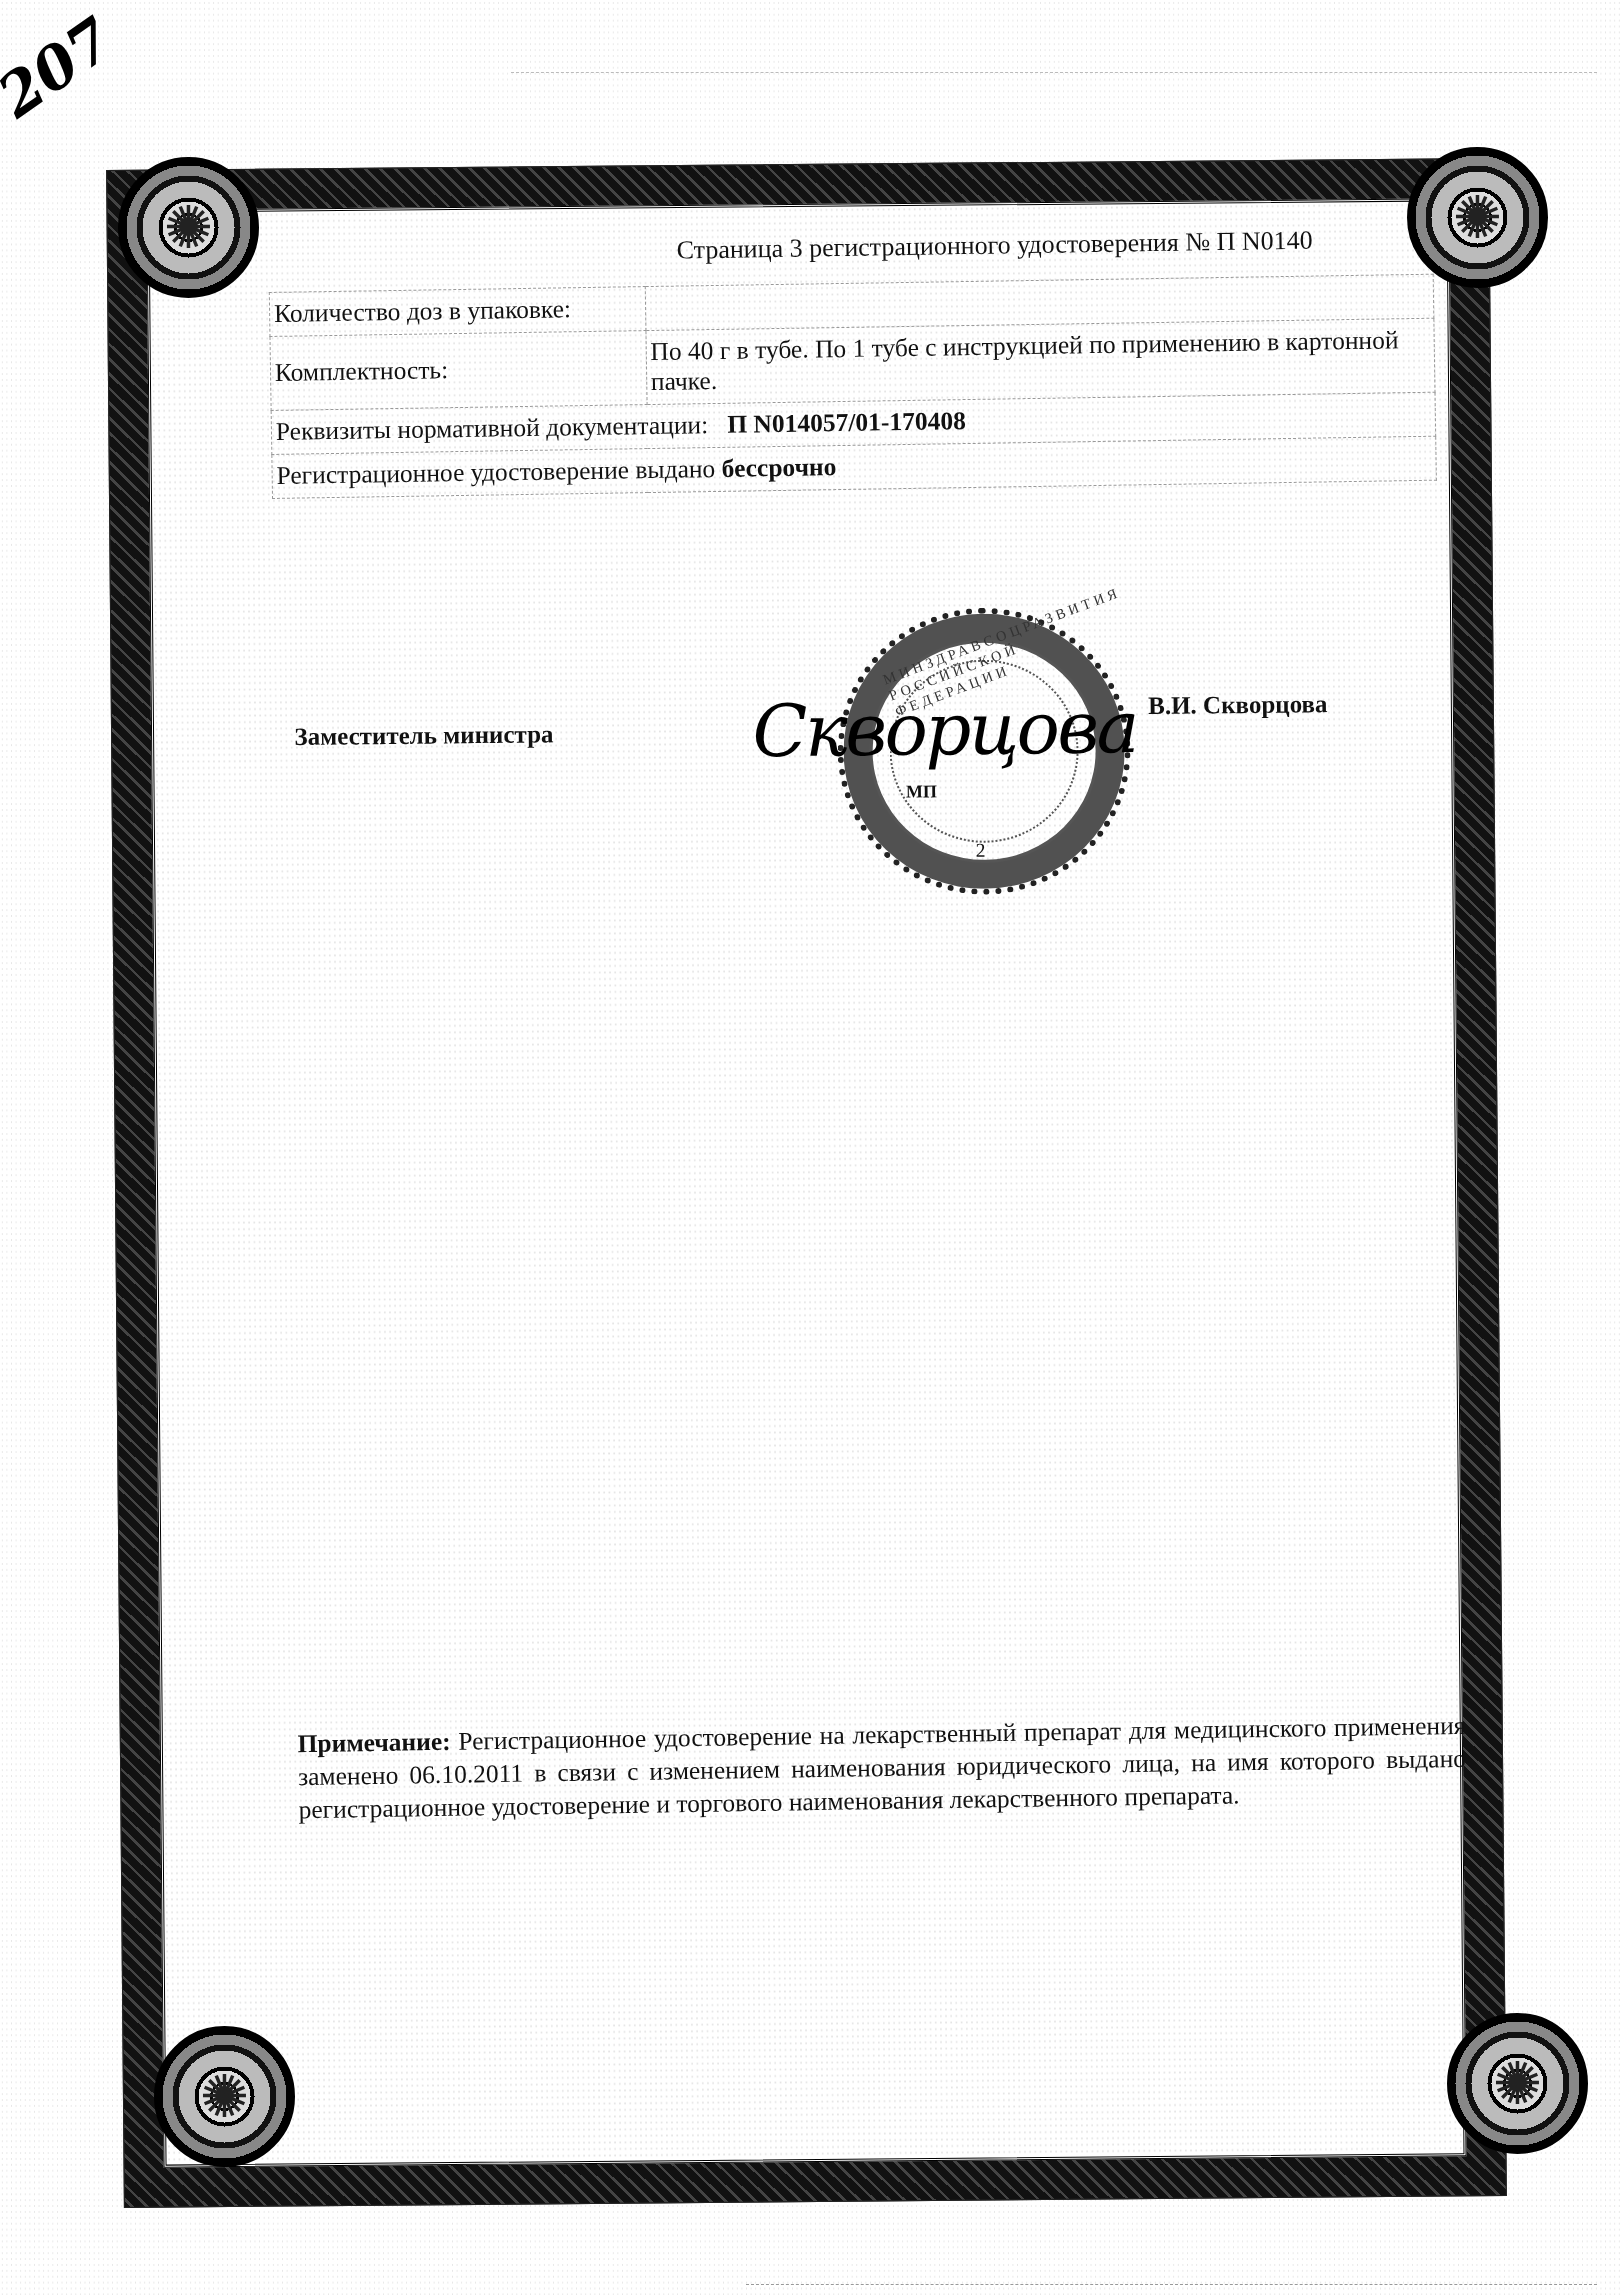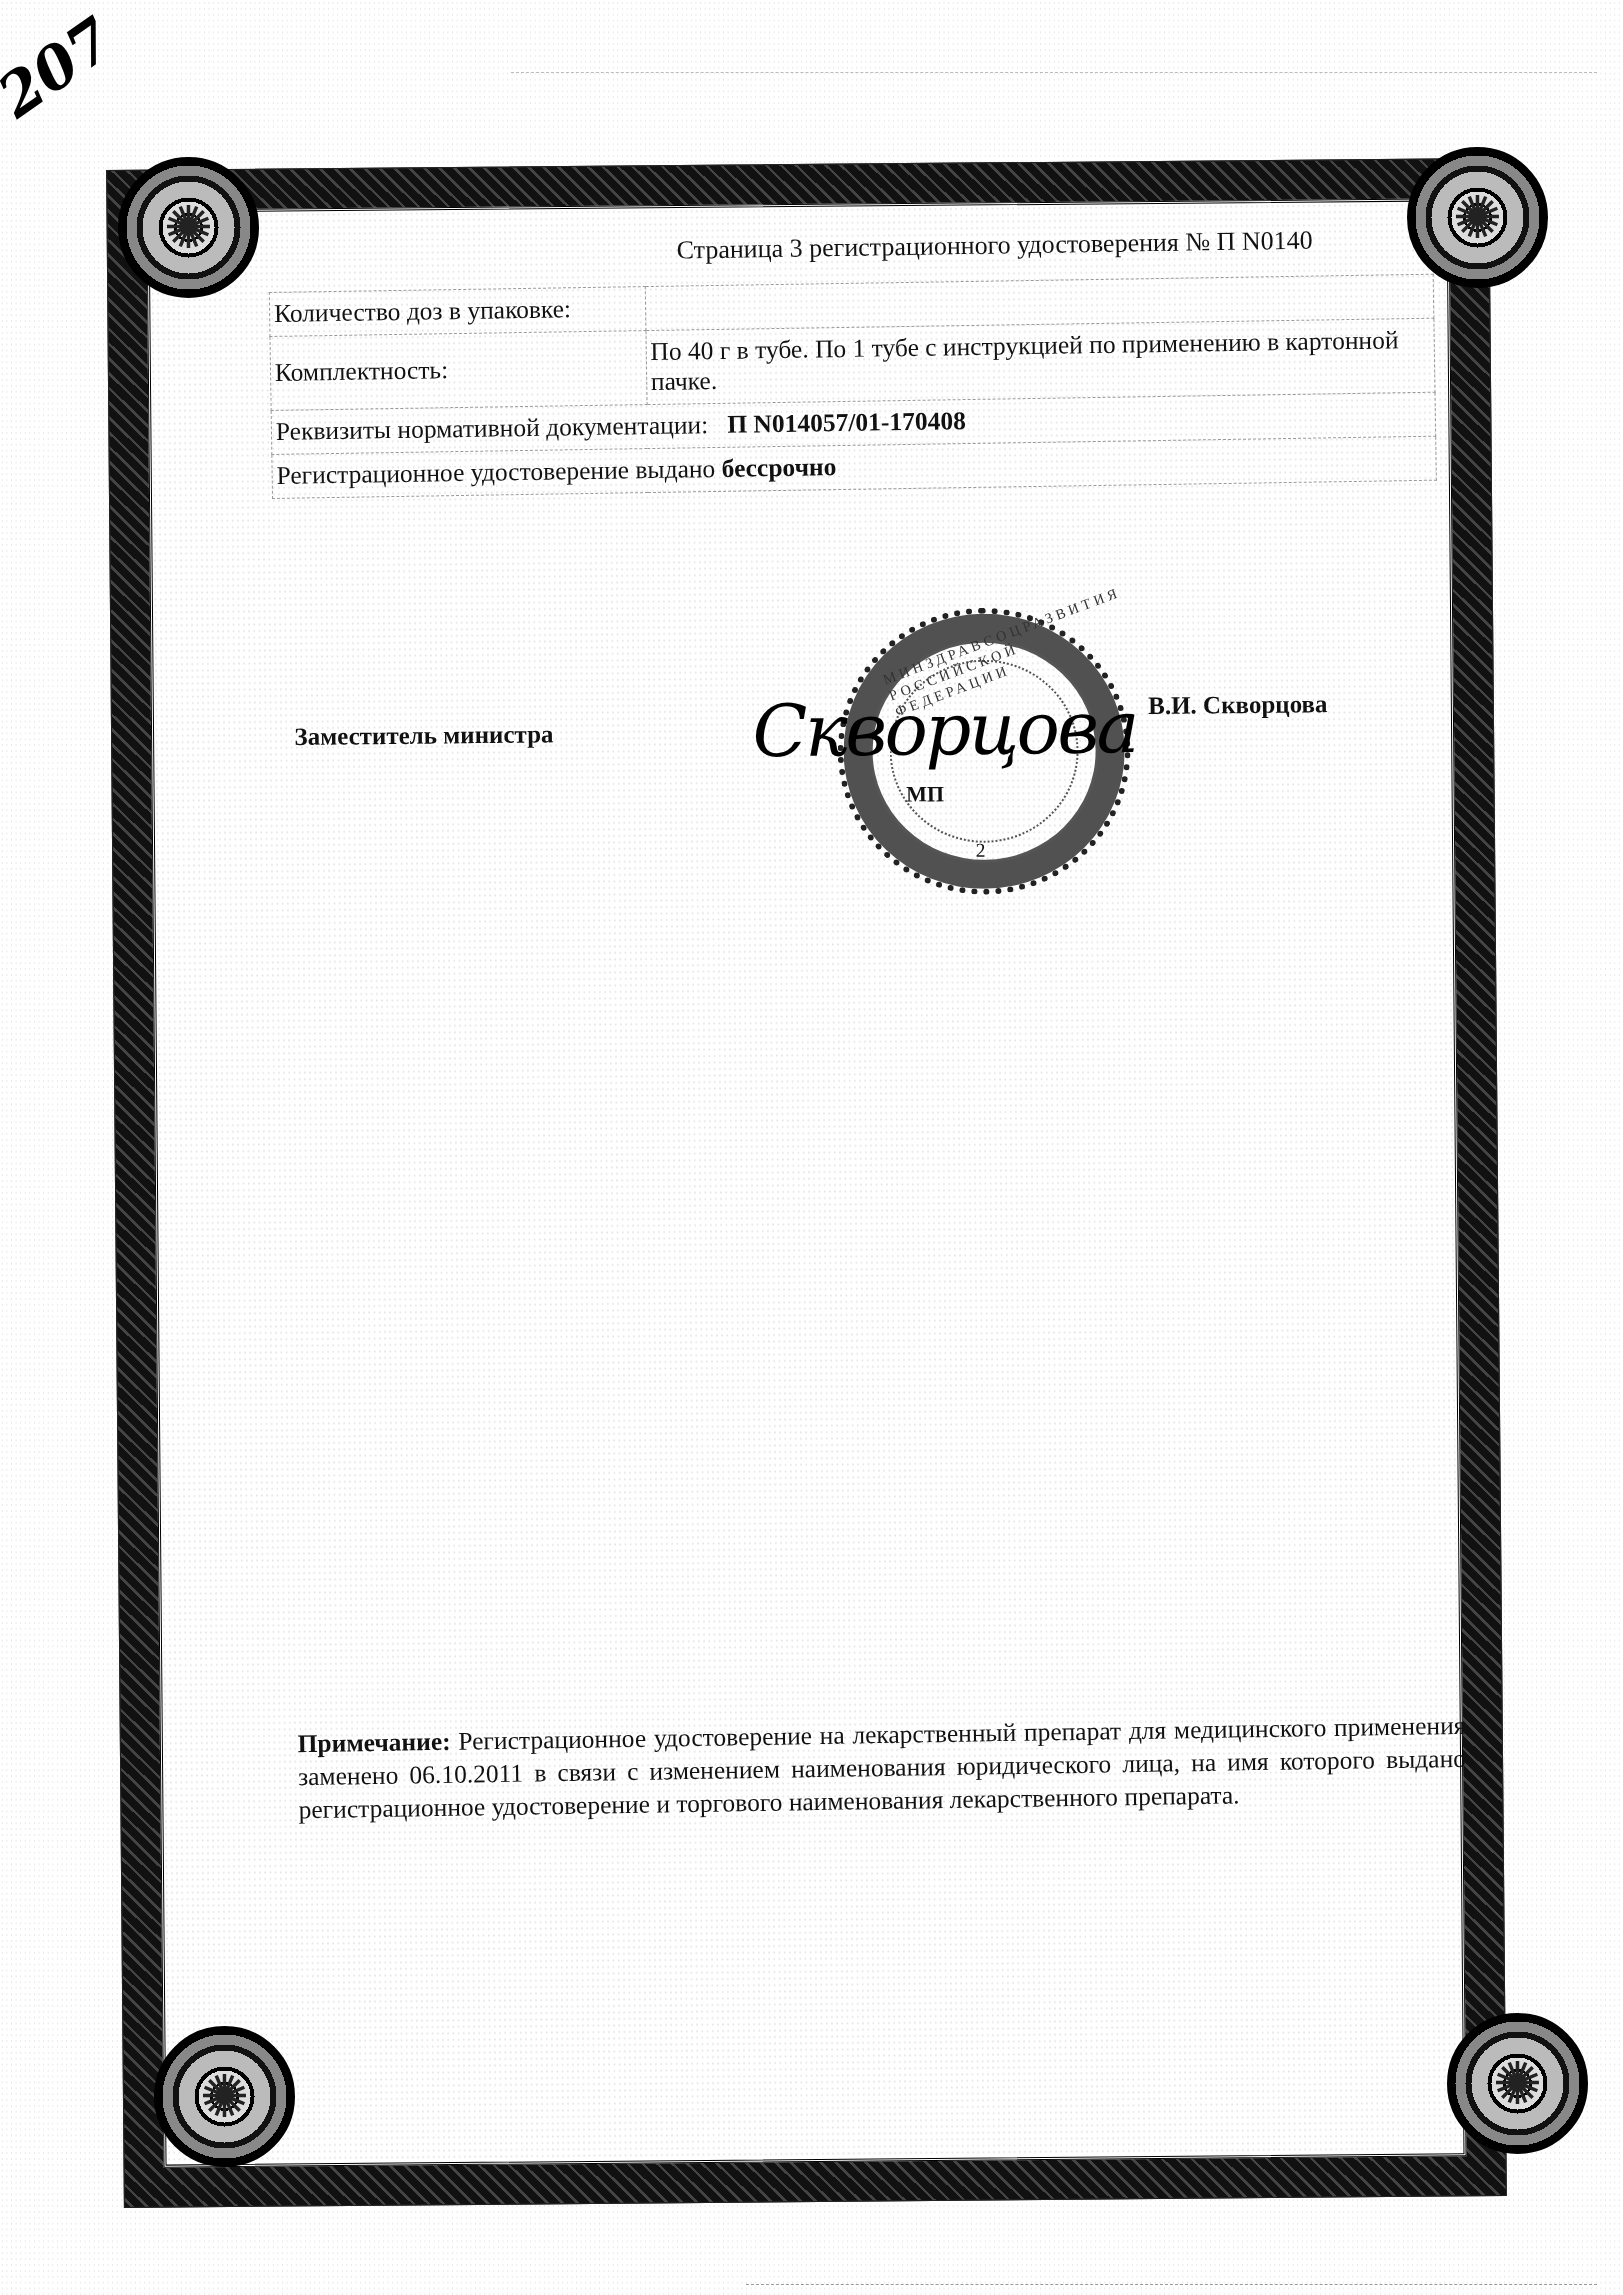--- a/index.html
+++ b/index.html
@@ -68,21 +68,21 @@
   .bold { font-weight:bold; }
 
   .signature-block { position:absolute; left:295px; top:681px; width:1145px; height:216px; z-index:4; transform: rotate(-0.6deg); }
   .sig-role { position:absolute; left:0; top:36px; font-size:25px; font-weight:bold; }
   .sig-name { position:absolute; left:854px; top:14.4px; font-size:25px; font-weight:bold; }
   .stamp {
     position:absolute; left:543px; top:-72px; width:281px; height:275px; border-radius:50%;
     border:6.5px dotted #222; box-shadow: inset 0 0 0 26px rgba(0,0,0,0.04), inset 0 0 0 29px #555;
   }
   .stamp-inner { position:absolute; inset:46px; border-radius:50%; border:2px dotted #555; }
-  .stamp-mp { position:absolute; left:62px; top:167px; font-size:22px; font-weight:bold; }
+  .stamp-mp { position:absolute; left:62px; top:167px; font-size:18px; font-weight:bold; }
   .stamp-num { position:absolute; left:131px; top:226px; font-size:19.6px; }
   .stamp-ring { position:absolute; left:39px; top:13px; font-size:14.4px; letter-spacing:3.9px; color:#333; transform:rotate(-20deg); }
   .signature {
     position:absolute; left:458px; top:6.5px; font-family:"DejaVu Serif", serif; font-style:italic;
     font-size:72px; color:#000; letter-spacing:-2.6px;
   }
 
   .note {
     position:absolute; left:298px; top:1718px; width:1168px; font-size:25.5px; line-height:33px; text-align:justify; z-index:4;
     transform: rotate(-0.9deg);

